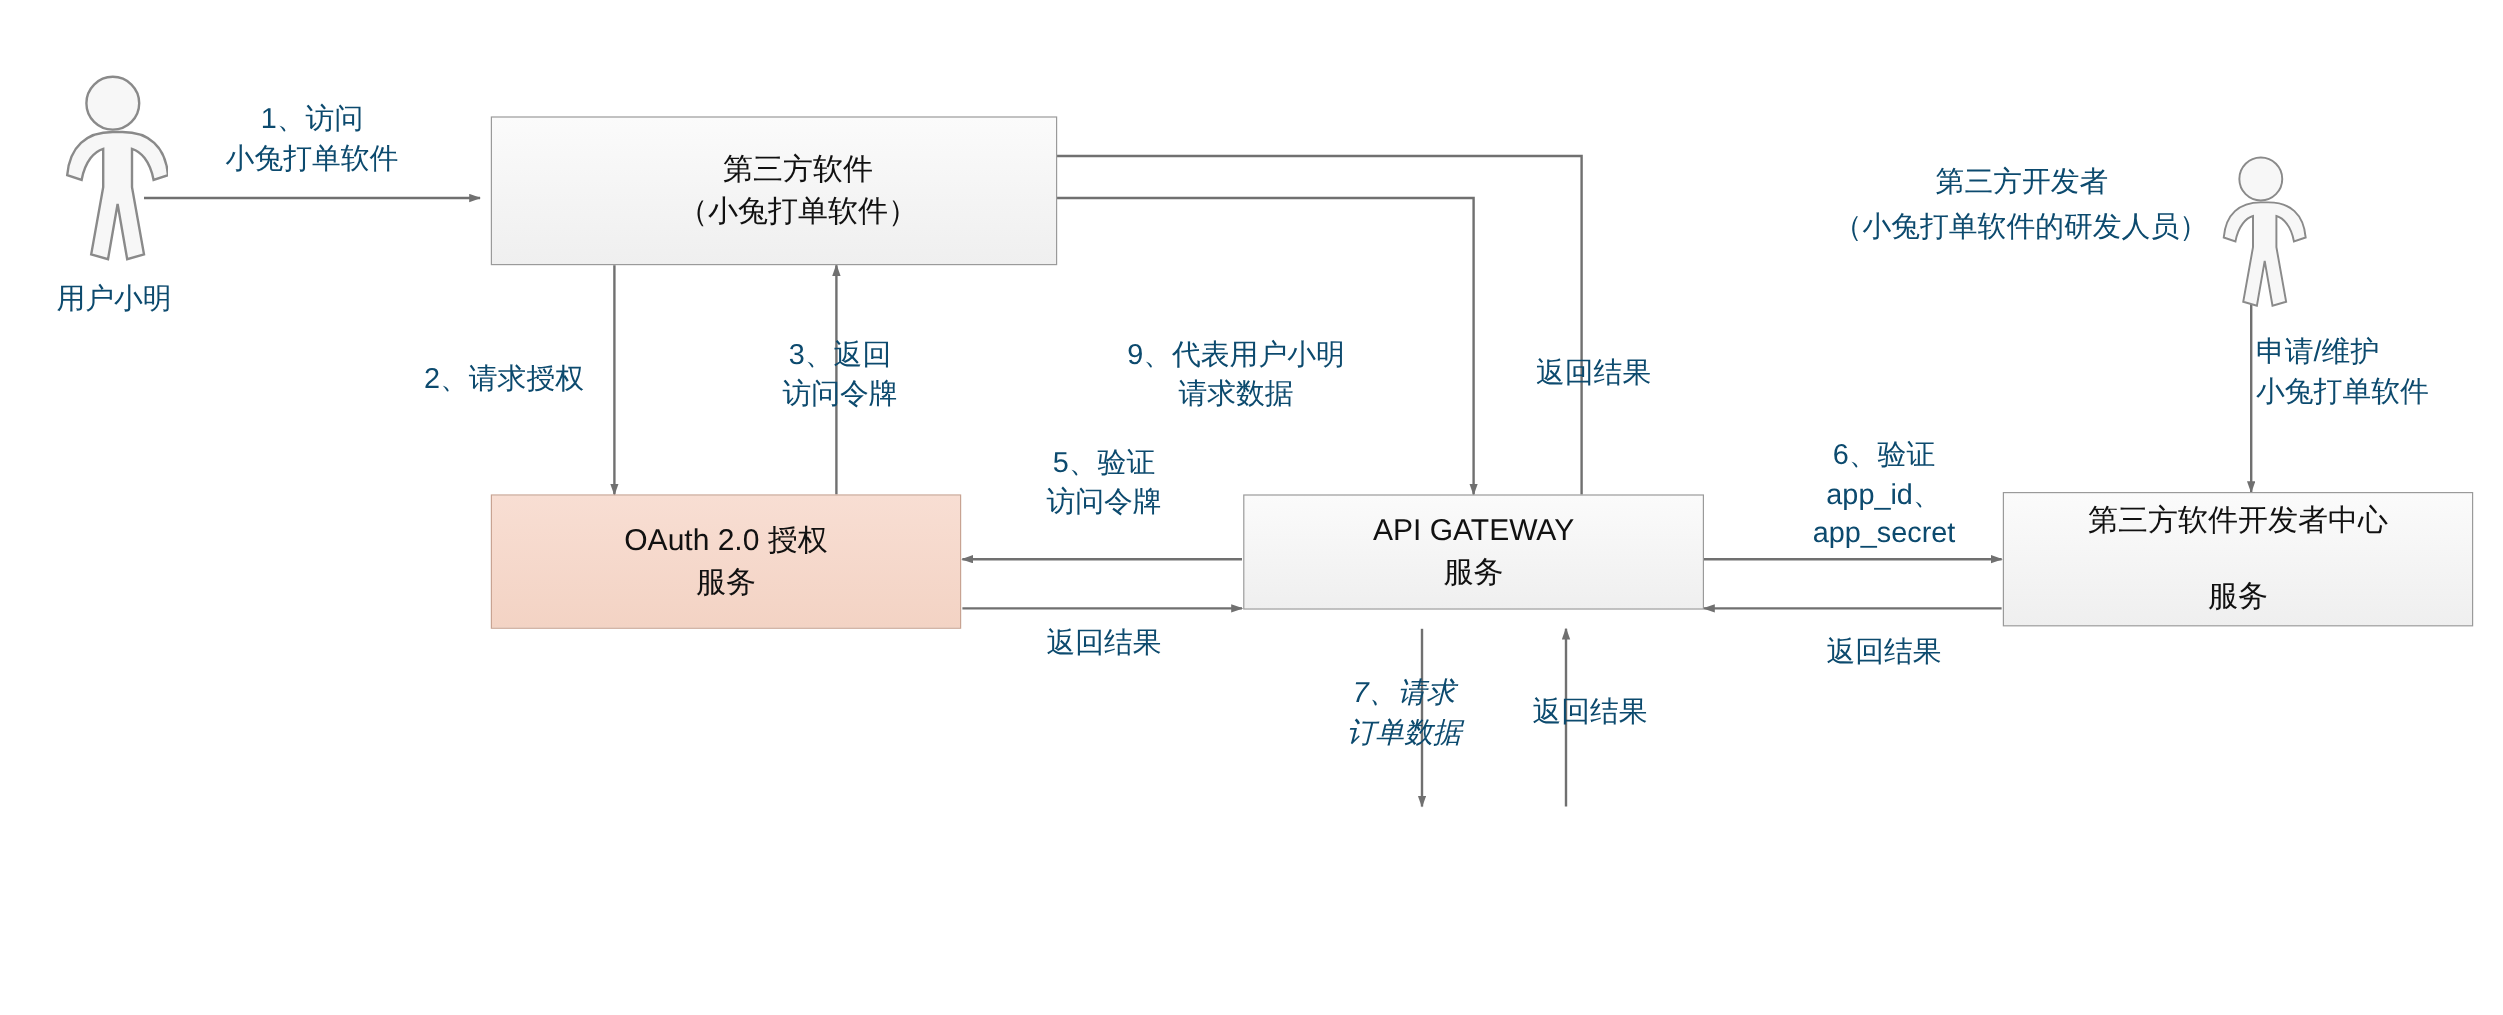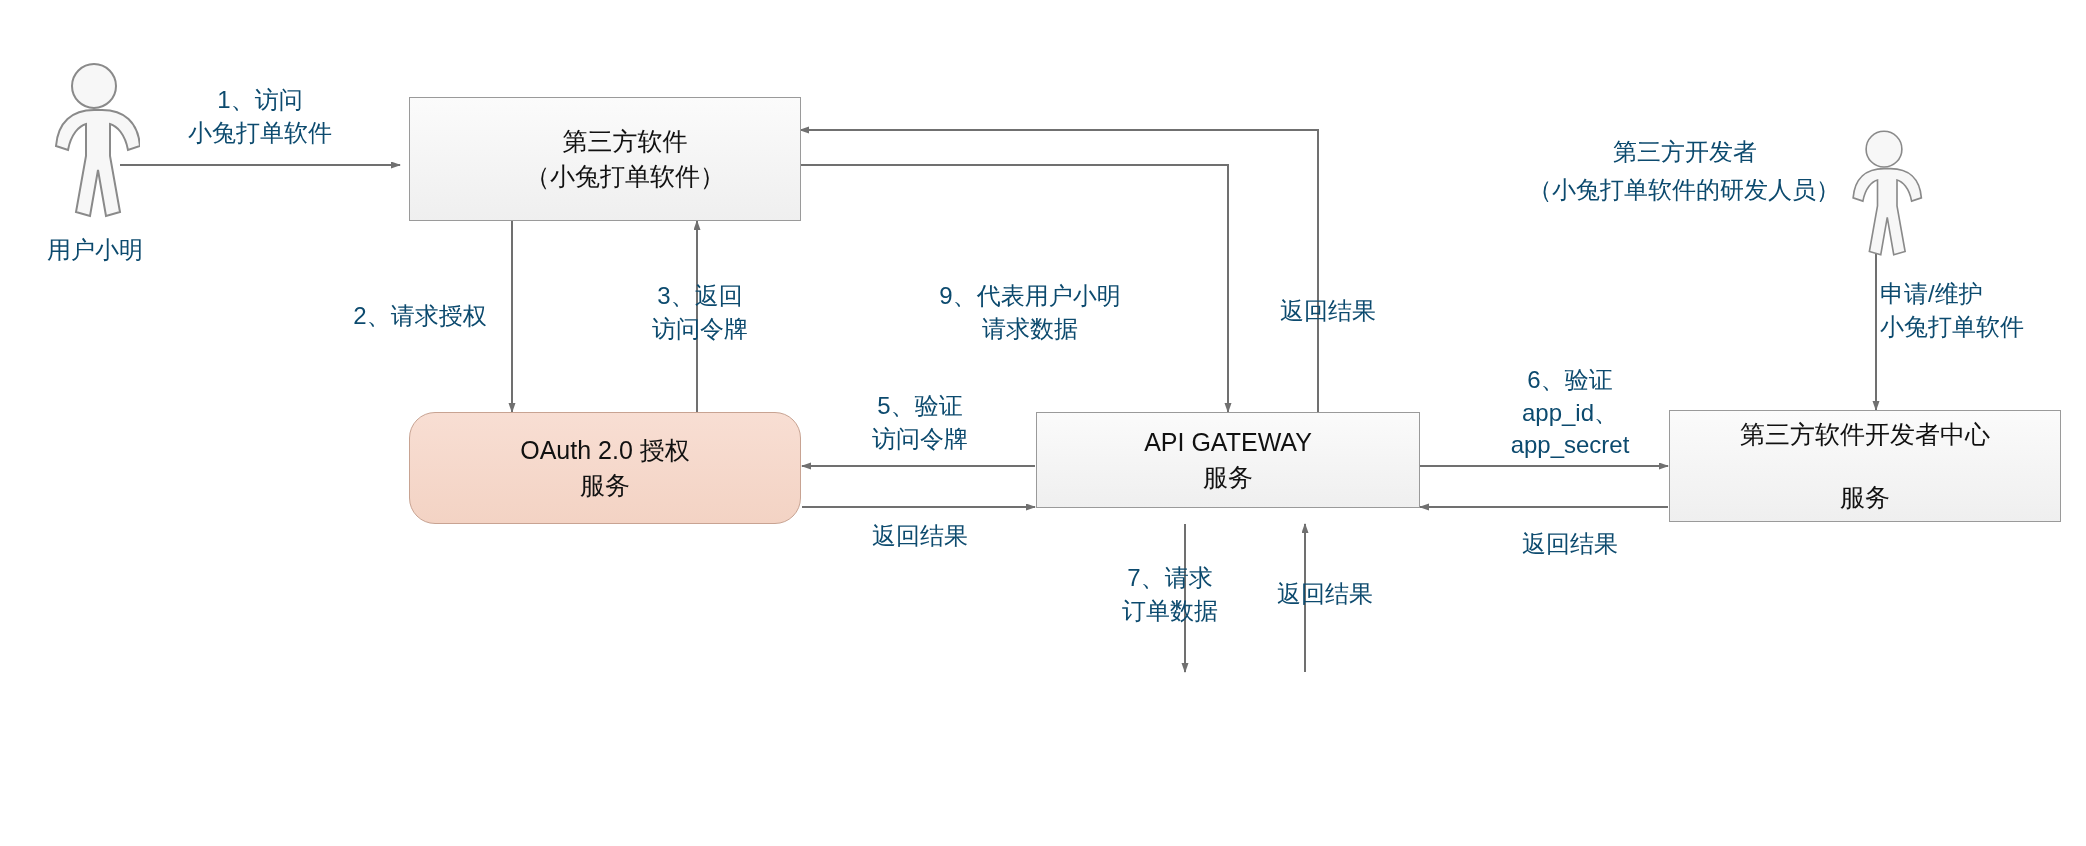--- a/index.html
+++ b/index.html
@@ -111,26 +111,26 @@
 
   <div class="person" style="left:1838px; top:128px;">
     <svg width="92" height="130" viewBox="0 0 92 160">
       <circle cx="46" cy="26" r="22" fill="#f7f7f7" stroke="#8a8a8a" stroke-width="2"></circle>
       <path d="M46,50 C24,50 10,62 8,86 L20,90 C23,74 31,66 38,64 L38,96 L28,152 L42,156 L50,110 L58,156 L72,152 L62,96 L62,64 C69,66 77,74 80,90 L92,86 C90,62 76,50 54,50 Z" fill="#f7f7f7" stroke="#8a8a8a" stroke-width="2"></path>
     </svg>
   </div>
   <div class="label" style="left:1474px; top:174px; width:420px;">（小兔打单软件的研发人员）</div>
   <div class="label" style="left:1520px; top:136px; width:330px;">第三方开发者</div>
 
-  <div class="node" style="left:409px; top:97px; width:392px; height:124px;padding-left:40px;">
+  <div class="node" style="left:409px; top:97px; width:472px; height:124px;padding-left:40px;">
     <span>第三方软件</span>
     <span class="line2">（小兔打单软件）</span>
   </div>
 
-  <div class="node oauth" style="left:409px; top:412px; width:392px; height:112px;border-radius:26px;">
+  <div class="node oauth" style="left:409px; top:412px; width:392px; height:112px;">
     <span>OAuth 2.0 授权</span>
     <span class="line2">服务</span>
   </div>
 
   <div class="node" style="left:1036px; top:412px; width:384px; height:96px;">
     <span>API GATEWAY</span>
     <span class="line2">服务</span>
   </div>
 
   <div class="node" style="left:1669px; top:410px; width:392px; height:112px;gap:28px;">
@@ -145,32 +145,32 @@
   <div class="label" style="left:320px; top:300px; width:200px;">2、请求授权</div>
 
   <div class="label" style="left:610px; top:280px; width:180px;">3、返回
 访问令牌</div>
 
   <div class="label" style="left:900px; top:280px; width:260px;">9、代表用户小明
 请求数据</div>
 
   <div class="label" style="left:1248px; top:295px; width:160px;">返回结果</div>
 
-  <div class="label" style="left:830px; top:390px; width:180px;">5、验证
+  <div class="label" style="left:830px; top:370px; width:180px;">5、验证
 访问令牌</div>
 
   <div class="label" style="left:845px; top:520px; width:150px;">返回结果</div>
 
   <div class="label" style="left:1460px; top:340px; width:220px;margin-top:24px;">6、验证
 app_id、
 app_secret</div>
 
   <div class="label" style="left:1490px; top:528px; width:160px;">返回结果</div>
 
-  <div class="label" style="left:1080px; top:562px; width:180px;">7、请求
+  <div class="label" style="left:1080px; top:562px; width:180px;font-style:italic;">7、请求
 订单数据</div>
 
   <div class="label" style="left:1245px; top:578px; width:160px;">返回结果</div>
 
   <div class="label" style="left:1880px; top:278px; width:200px; text-align:left;">申请/维护
 小兔打单软件</div>
 
 </div>
 
 </body></html>

